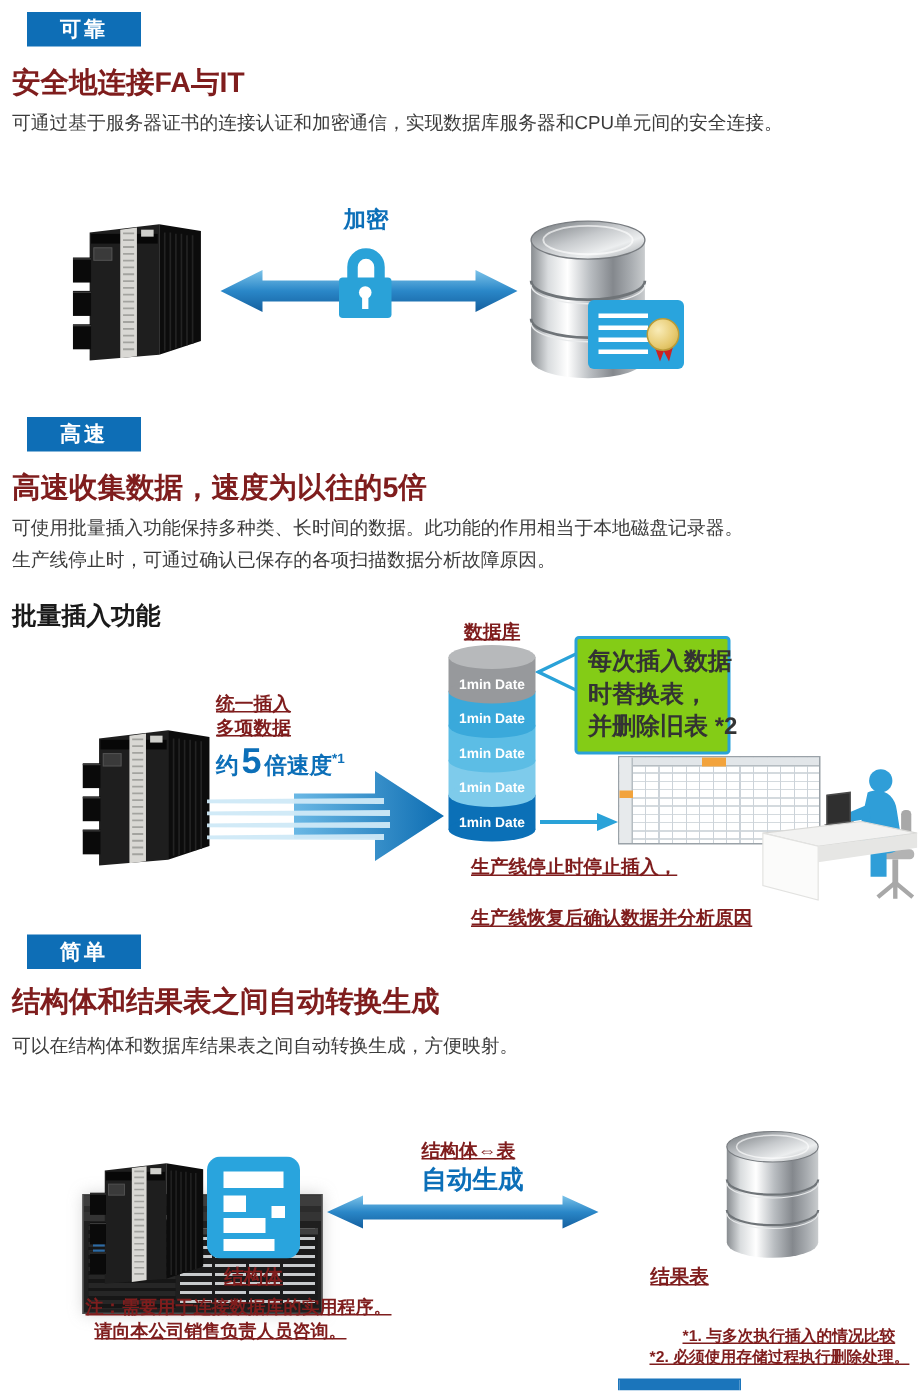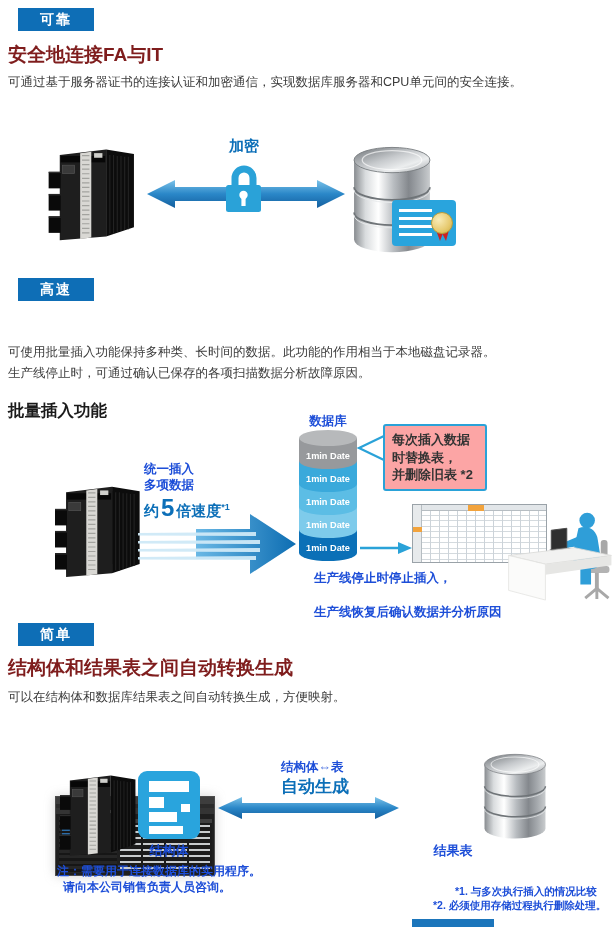--- a/index.html
+++ b/index.html
@@ -6,30 +6,30 @@
   html,body { background:#ffffff; }
   body { font-family:"Liberation Sans","DejaVu Sans",sans-serif; color:#333; }
   .page { position:relative; width:616px; height:927px; background:#fff; overflow:hidden; }
   .abs { position:absolute; white-space:nowrap; }
 
   .badge { width:76px; height:23px; background:#0e6eb6; color:#fff; font-size:14px;
            font-weight:bold; text-align:center; line-height:23px; letter-spacing:2px; }
   .headline { color:#7f1d1d; font-size:19px; font-weight:bold; }
   .body-text { color:#3b3b3b; font-size:12.5px; }
   .sub-title { color:#1a1a1a; font-size:16.5px; font-weight:bold; }
-  .small-bold { color:#1d4ed8; font-size:12.5px; font-weight:bold; line-height:1.3; }
+  .small-bold { color:#7f1d1d; font-size:12.5px; font-weight:bold; line-height:1.3;text-decoration:underline; }
   .blue-label { color:#0c6fb8; font-weight:bold; }
 
   .speed-line { color:#0c6fb8; font-weight:bold; }
   .speed-prefix,.speed-suffix { font-size:15px; }
   .speed-number { font-size:24px; padding:0 2px; }
   .speed-fn { font-size:9px; vertical-align:super; }
 
-  .callout { width:104px; background:#fca5a5; border:2px solid #2aa2d8; border-radius:3px;
-             padding:5px 7px; font-size:13px; font-weight:bold; color:#333; line-height:1.35; }
+  .callout { width:104px; background:#84cc16; border:2px solid #2aa2d8; border-radius:3px;
+             padding:5px 7px; font-size:16px; font-weight:bold; color:#333; line-height:1.35; }
 
   
   .sheet { width:135px; height:59px; background:
              repeating-linear-gradient(to right, transparent 0 8px, #ccd3d9 8px 9px),
              repeating-linear-gradient(to bottom, transparent 0 4.5px, #d4dade 4.5px 5.5px),
              #ffffff;
            border:1px solid #9aa2a8; position:relative; }
   .sheet-head { position:absolute; left:0; top:0; width:100%; height:6px; background:#e2e6e9; border-bottom:1px solid #b6bdc2; }
   .sheet-col { position:absolute; left:0; top:0; width:9px; height:100%; background:#e7eaec; border-right:1px solid #b6bdc2; }
   .sheet-oc1 { position:absolute; left:55px; top:0; width:16px; height:6px; background:#f2a33c; }
@@ -151,20 +151,21 @@
           <stop offset="0" stop-color="#f9ecb8"></stop>
             <stop offset="0.6" stop-color="#e6c96e"></stop>
             <stop offset="1" stop-color="#c9a93f"></stop>
         </radialGradient>
       </defs>
       <circle cx="50" cy="23" r="10.5" fill="url(#seal1)" stroke="#b99b38" stroke-width="1"></circle>
     </svg>
   </div>
 
   <div class="abs badge" style="left:18px; top:278px;">高速</div>
+  <div class="abs headline" style="left:8px; top:312px;">高速收集数据，速度为以往的5倍</div>
   <div class="abs body-text" style="left:8px; top:344px;">可使用批量插入功能保持多种类、长时间的数据。此功能的作用相当于本地磁盘记录器。</div>
   <div class="abs body-text" style="left:8px; top:365px;">生产线停止时，可通过确认已保存的各项扫描数据分析故障原因。</div>
   <div class="abs sub-title" style="left:8px; top:400px;">批量插入功能</div>
 
   <div class="abs" style="left:55px; top:478px;">
     <svg width="92" height="104" viewBox="0 0 100 110">
       <polygon points="62,8 92,13 92,92 62,102" fill="#0c0c0c"></polygon>
       <path d="M66,14 V99 M70,14 V99 M74,15 V97 M78,15 V96 M82,16 V95 M86,16 V94" stroke="#232323" stroke-width="1.2" fill="none"></path>
       <polygon points="12,14 62,8 62,102 12,106" fill="#1e1e1e"></polygon>
       <rect x="13" y="15" width="48" height="7" fill="#000" opacity="0.75"></rect>

